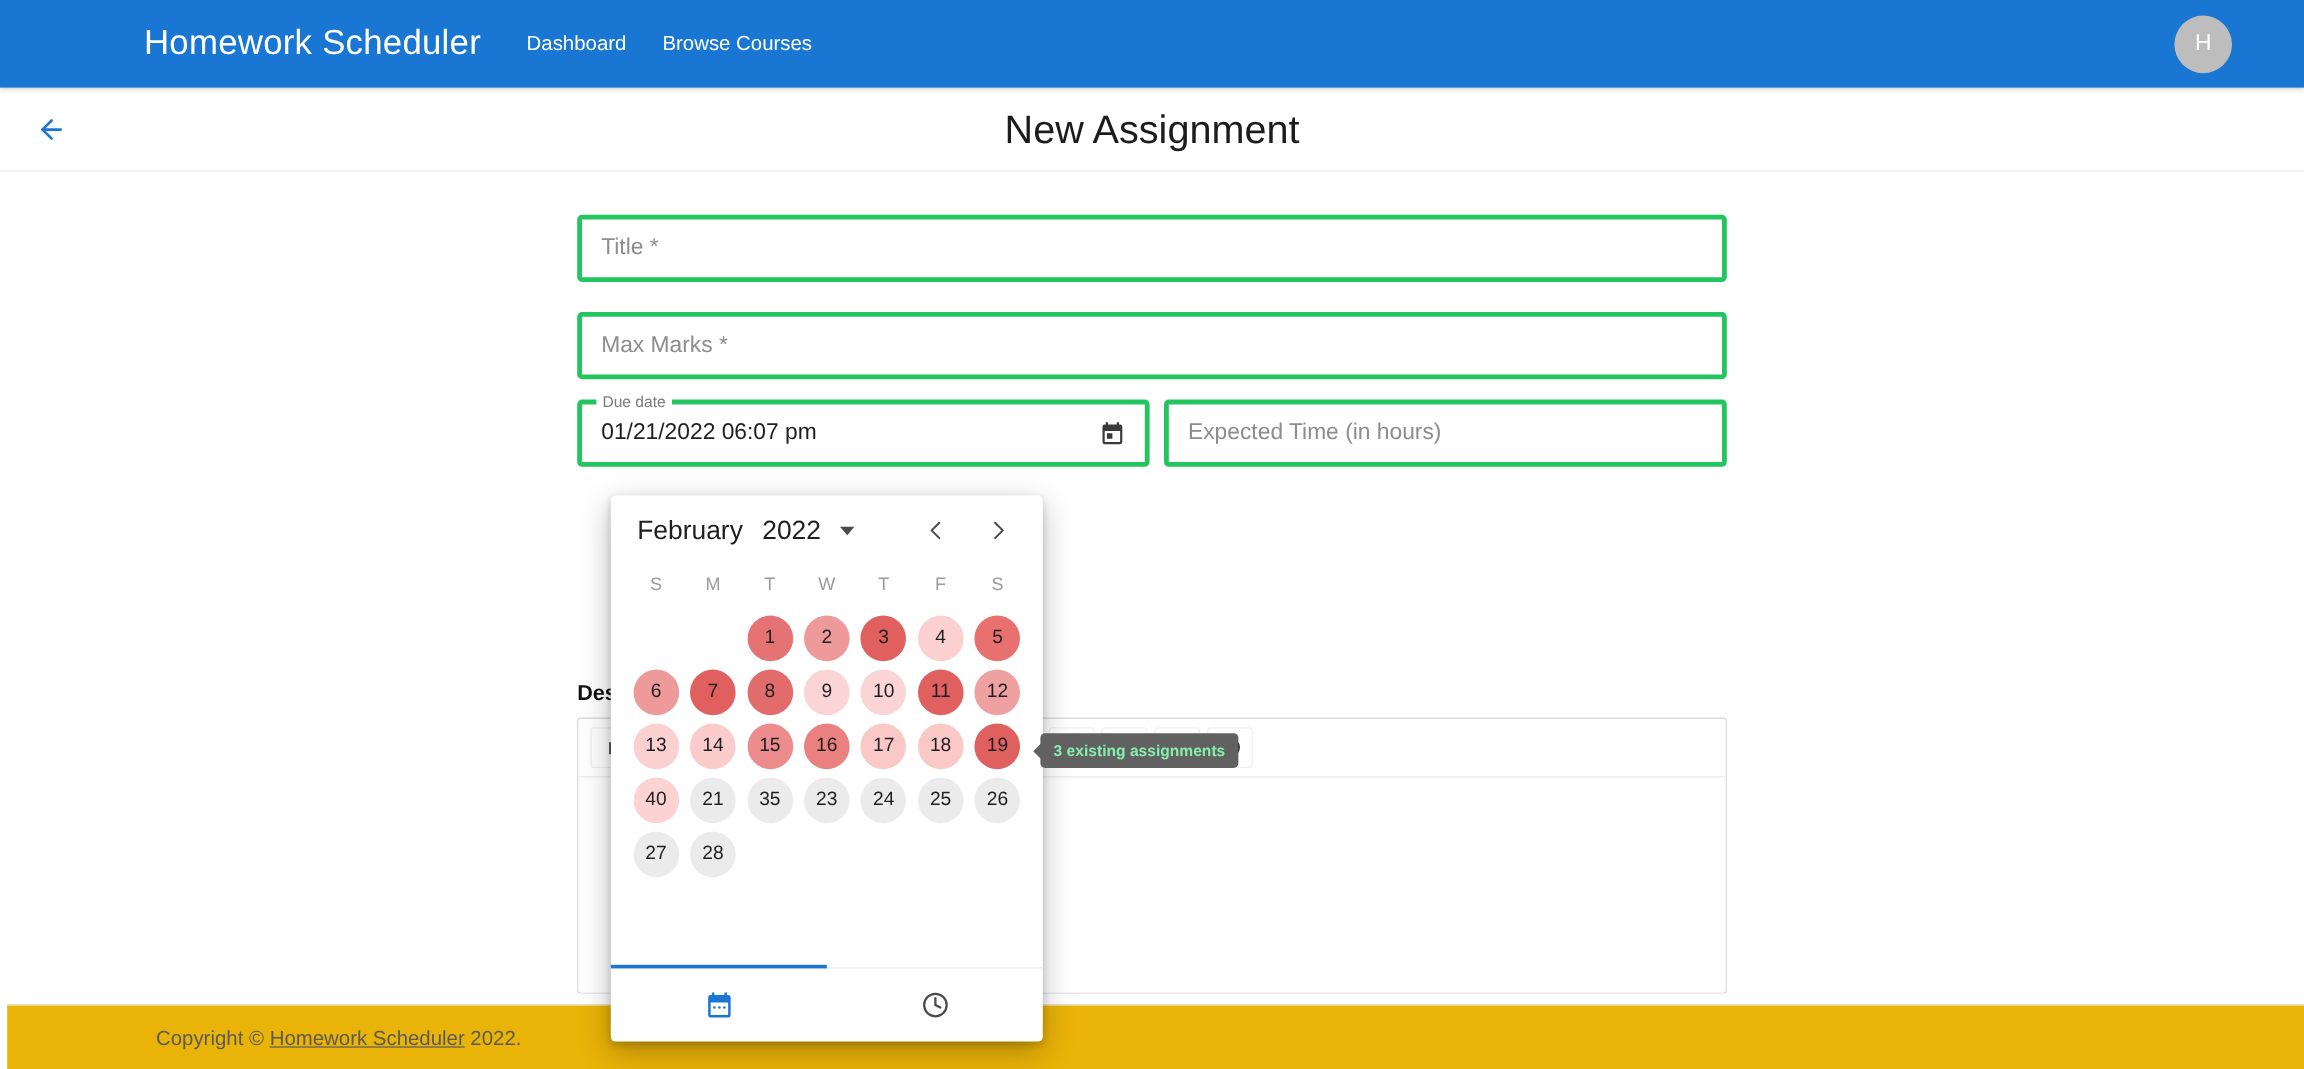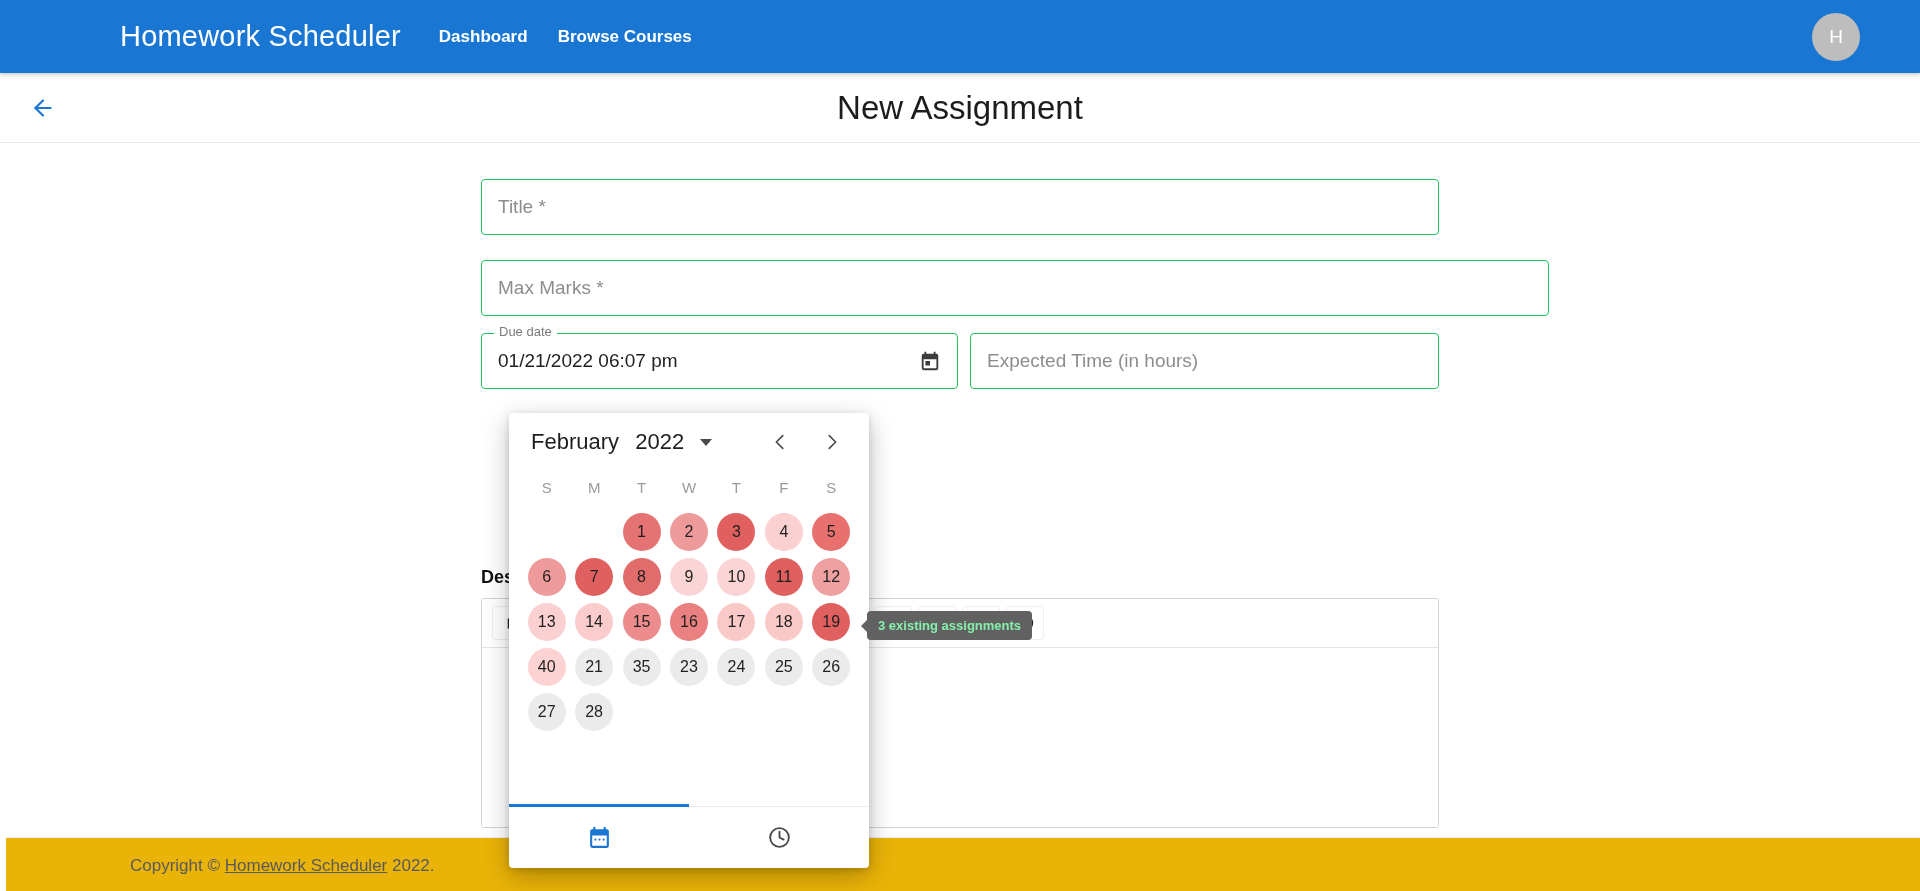--- a/index.html
+++ b/index.html
@@ -18,21 +18,21 @@
     display: flex; align-items: center;
     color: #fff;
     box-shadow: 0 2px 4px rgba(0,0,0,.2);
     z-index: 5;
   }
   .brand {
     font-size: 29px; font-weight: 500; letter-spacing: .2px;
     margin-left: 120px; margin-right: 36px; line-height: 1;
   }
   .nav-link {
-    font-size: 17px; font-weight: 700; color: #fff;
+    font-size: 17px; font-weight: 400; color: #fff;
     margin-right: 26px; text-decoration: none; line-height: 1;
     padding: 4px 2px; cursor: pointer;
   }
   .nav-spacer { flex: 1; }
   .avatar {
     width: 48px; height: 48px; border-radius: 50%;
     background: #bdbdbd; color: #fff;
     display: flex; align-items: center; justify-content: center;
     font-size: 19px; margin-right: 60px; cursor: pointer;
   }
@@ -54,30 +54,30 @@
     position: absolute; left: 0; top: 0; width: 1920px;
     text-align: center; line-height: 70px;
     font-size: 33px; font-weight: 400; color: #1c1c1c;
   }
 
   
   .form-area { position: absolute; top: 143px; left: 0; width: 1920px; }
 
   .mui-field {
     position: absolute;
-    border: 1px solid #22c55e; border-radius: 4px;
+    border: 4px solid #22c55e; border-radius: 4px;
     background: #fff;
     display: flex; align-items: center;
     padding: 0 16px;
     font-size: 19px; color: #8d8d8d;
   }
   .mui-field.filled { color: #1f1f1f; }
 
   #field-title     { left: 481px; top: 36px;  width: 958px; height: 56px; }
-  #field-maxmarks  { left: 481px; top: 117px; width: 1068px; height: 56px; }
+  #field-maxmarks  { left: 481px; top: 117px; width: 958px; height: 56px; }
 
   #field-duedate {
     left: 481px; top: 190px; width: 477px; height: 56px;
     justify-content: space-between; color: #1f1f1f;
   }
   .legend {
     position: absolute; top: -9px; left: 12px;
     background: #fff; padding: 0 5px;
     font-size: 13px; color: #7b7b7b; line-height: 1;
   }

